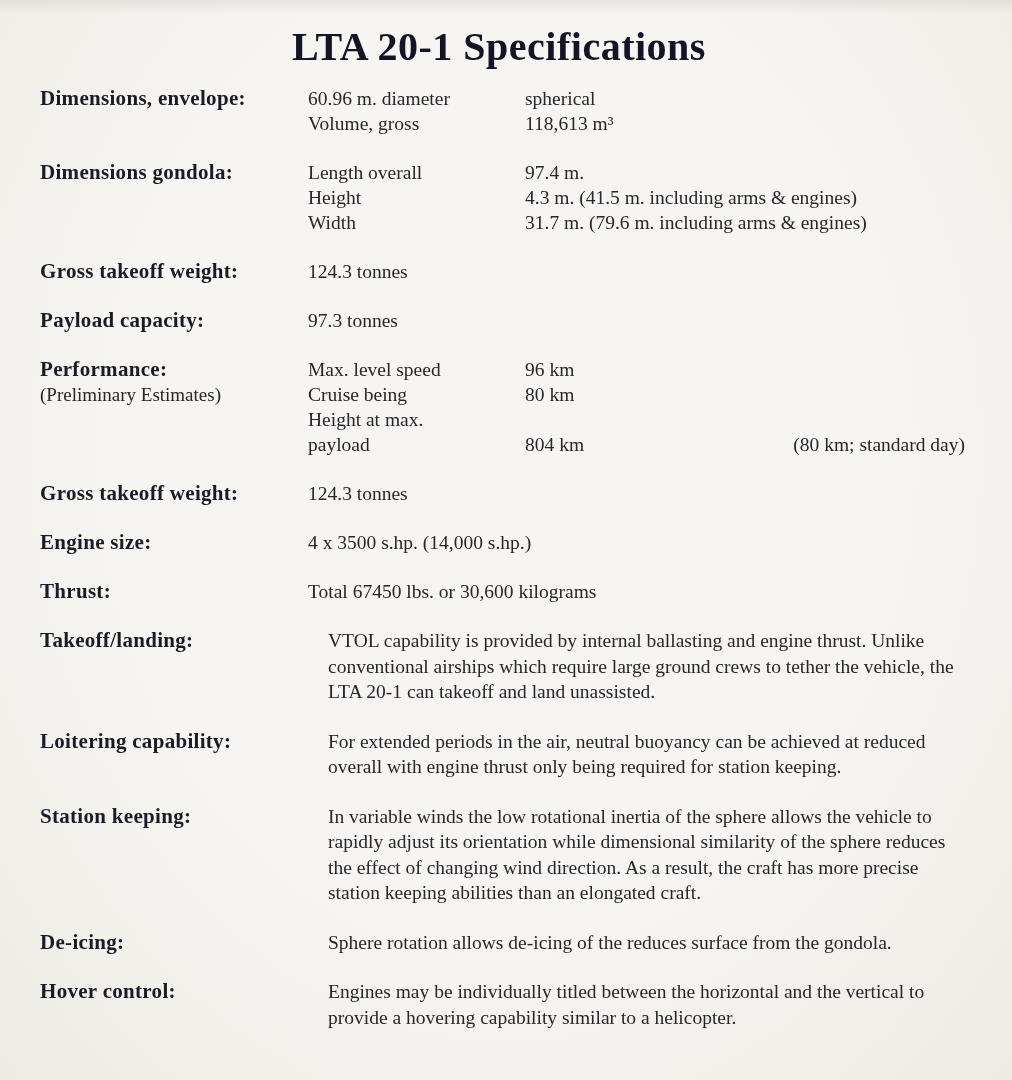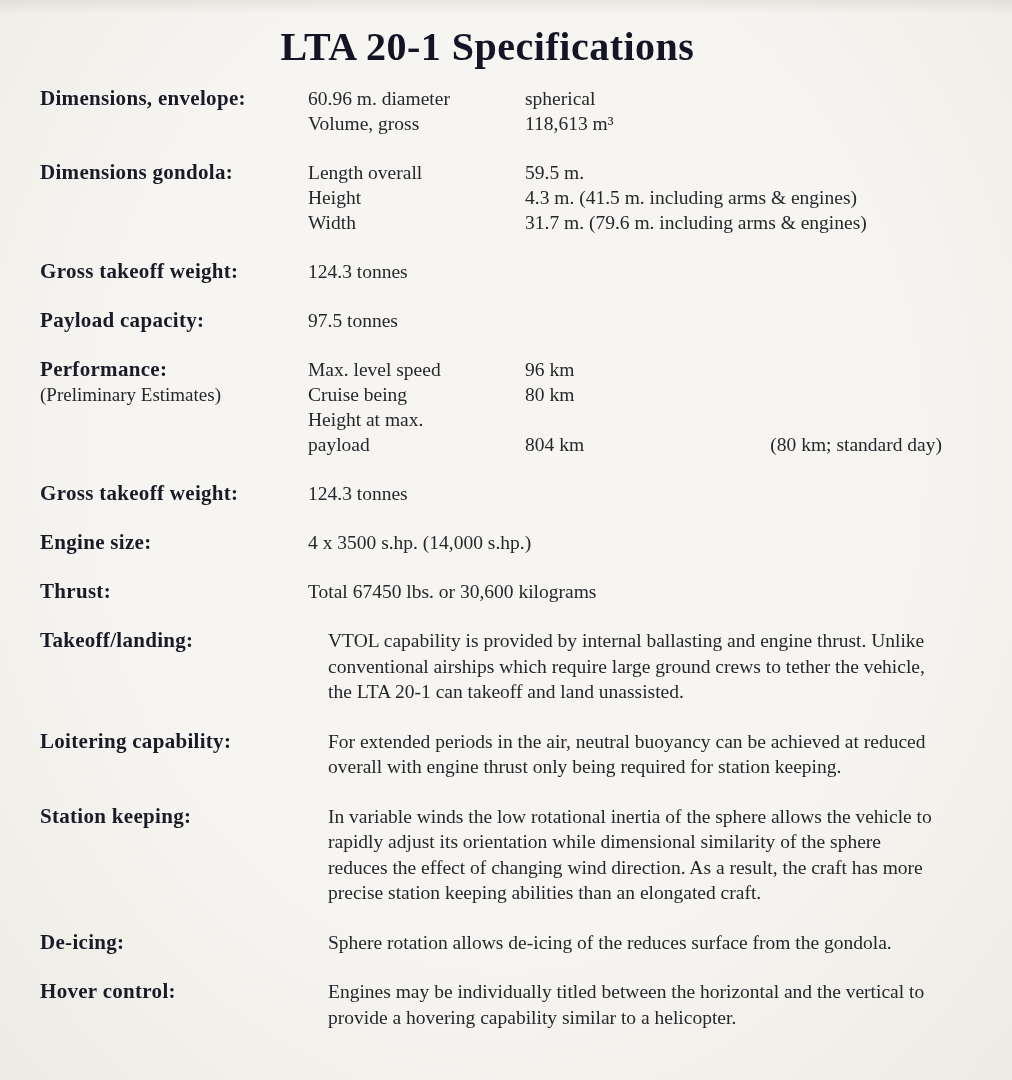--- a/index.html
+++ b/index.html
@@ -14,21 +14,21 @@
     background:
       linear-gradient(180deg, rgba(190,186,178,0.28) 0px, rgba(190,186,178,0) 14px),
       radial-gradient(ellipse at 50% 42%, #f7f5f1 55%, #edebe5 100%),
       var(--bg);
     font-family: "Liberation Serif", "DejaVu Serif", serif;
     color: var(--body-color);
   }
   .page {
     width: 1012px;
     height: 1080px;
-    padding: 24px 70px 0 40px;
+    padding: 24px 47px 0 40px;
   }
   .doc-title {
     text-align: center;
     font-size: 40px;
     font-weight: 700;
     letter-spacing: 0.5px;
     color: var(--title-color);
     line-height: 46px;
     margin-bottom: 16px;
     margin-left: -7px; 
@@ -105,21 +105,21 @@
           </div>
         </div>
       </div>
       <div class="row">
         <div class="label-col">
           <div class="row-label">Dimensions gondola:</div>
         </div>
         <div class="content-col">
           <div class="entry-line">
             <span class="entry-name">Length overall</span>
-            <span class="entry-value">59.5 m.</span>
+            <span class="entry-value">97.4 m.</span>
           </div>
           <div class="entry-line">
             <span class="entry-name">Height</span>
             <span class="entry-value">4.3 m. (41.5 m. including arms &amp; engines)</span>
           </div>
           <div class="entry-line">
             <span class="entry-name">Width</span>
             <span class="entry-value">31.7 m. (79.6 m. including arms &amp; engines)</span>
           </div>
         </div>
@@ -130,21 +130,21 @@
         </div>
         <div class="content-col">
           <div class="simple-value">124.3 tonnes</div>
         </div>
       </div>
       <div class="row">
         <div class="label-col">
           <div class="row-label">Payload capacity:</div>
         </div>
         <div class="content-col">
-          <div class="simple-value">97.5 tonnes</div>
+          <div class="simple-value">97.3 tonnes</div>
         </div>
       </div>
       <div class="row">
         <div class="label-col">
           <div class="row-label">Performance:</div>
           <div class="row-sublabel">(Preliminary Estimates)</div>
         </div>
         <div class="content-col">
           <div class="entry-line">
             <span class="entry-name">Max. level speed</span>

